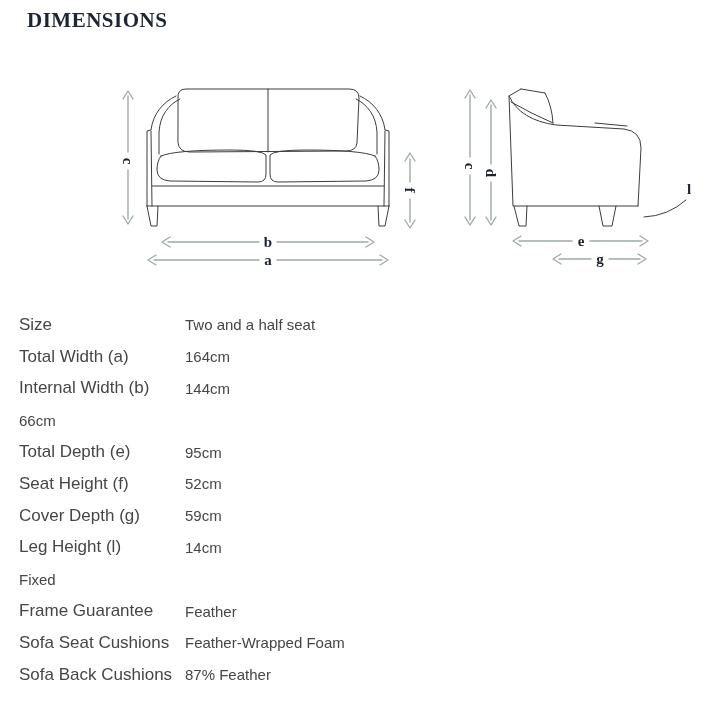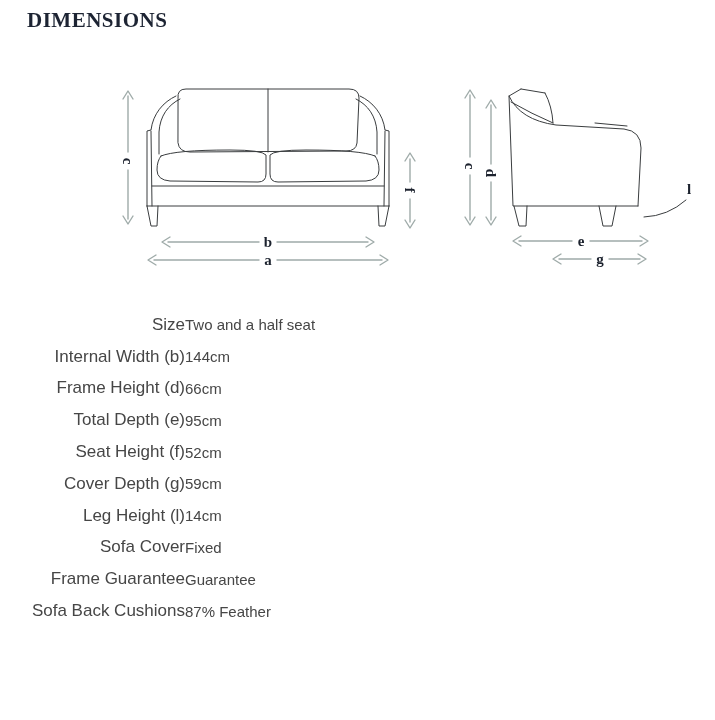--- a/index.html
+++ b/index.html
@@ -15,21 +15,21 @@
   .page{position:relative;width:715px;height:720px;background:#fff;}
   .title{position:absolute;left:27px;top:8px;
     font-family:"Liberation Serif",serif;font-weight:bold;font-size:21px;
     letter-spacing:0.5px;color:var(--title-color);}
   .diagram{position:absolute;left:0;top:58px;width:715px;height:242px;}
   .draw{fill:none;stroke:var(--line-color);stroke-width:1;stroke-linejoin:round;stroke-linecap:round;}
   .arrow{fill:none;stroke:var(--arrow-color);stroke-width:1.4;stroke-linejoin:round;stroke-linecap:round;}
   .dim-letter{font-family:"Liberation Serif",serif;font-weight:bold;font-size:15px;
     fill:var(--letter-color);text-anchor:middle;dominant-baseline:central;}
   .spec-table{position:absolute;left:19px;top:309px;width:660px;}
-  .spec-row{display:flex;align-items:center;height:31.8px;text-align:right;}
+  .spec-row{display:flex;align-items:center;height:31.8px;}
   .spec-label{width:166px;flex:0 0 166px;font-size:17px;color:var(--text-color);white-space:nowrap;}
   .spec-value{font-size:15px;color:var(--text-color);white-space:nowrap;}
 </style>
 </head>
 <body>
 
 <div class="page">
 
   <div class="title">DIMENSIONS</div>
 
@@ -127,29 +127,32 @@
     </g>
     <text class="dim-letter" x="689" y="131">l</text>
   </svg>
 
   <div class="spec-table" id="spec-table">
     <div class="spec-row">
       <div class="spec-label">Size</div>
       <div class="spec-value">Two and a half seat</div>
     </div>
 
+    <div class="spec-row">
+      <div class="spec-label">Total Width (a)</div>
+      <div class="spec-value">164cm</div>
+    </div>
 
     <div class="spec-row">
       <div class="spec-label">Internal Width (b)</div>
       <div class="spec-value">144cm</div>
     </div>
 
 
     <div class="spec-row">
-      <div class="spec-label">Frame Height (d)</div>
       <div class="spec-value">66cm</div>
     </div>
 
     <div class="spec-row">
       <div class="spec-label">Total Depth (e)</div>
       <div class="spec-value">95cm</div>
     </div>
 
     <div class="spec-row">
       <div class="spec-label">Seat Height (f)</div>
@@ -160,29 +163,32 @@
       <div class="spec-label">Cover Depth (g)</div>
       <div class="spec-value">59cm</div>
     </div>
 
     <div class="spec-row">
       <div class="spec-label">Leg Height (l)</div>
       <div class="spec-value">14cm</div>
     </div>
 
     <div class="spec-row">
-      <div class="spec-label">Sofa Cover</div>
       <div class="spec-value">Fixed</div>
     </div>
 
     <div class="spec-row">
       <div class="spec-label">Frame Guarantee</div>
-      <div class="spec-value">Guarantee</div>
+      <div class="spec-value">Feather</div>
     </div>
 
+    <div class="spec-row">
+      <div class="spec-label">Sofa Seat Cushions</div>
+      <div class="spec-value">Feather-Wrapped Foam</div>
+    </div>
 
     <div class="spec-row">
       <div class="spec-label">Sofa Back Cushions</div>
       <div class="spec-value">87% Feather</div>
     </div>
   </div>
 
 </div>
 
 </body></html>

